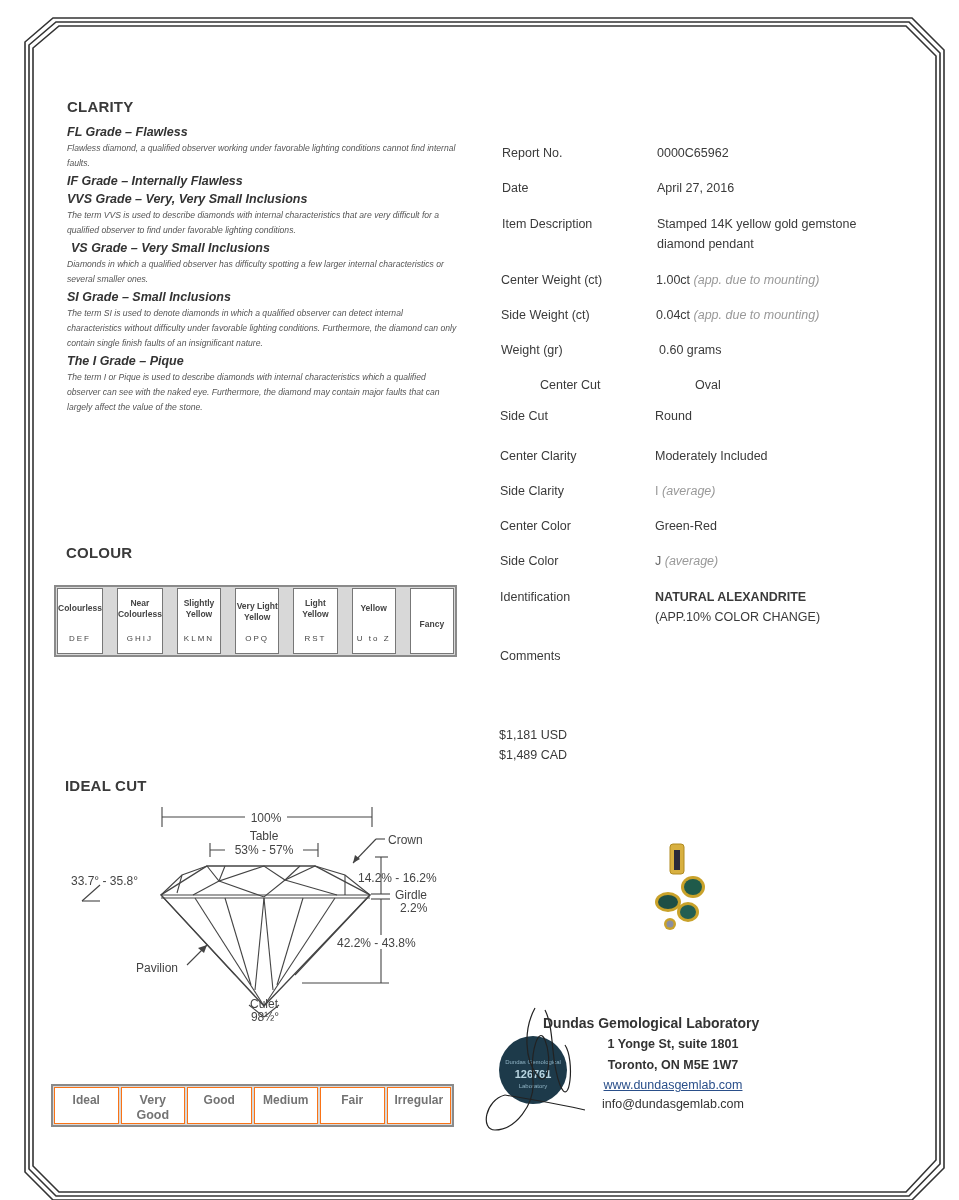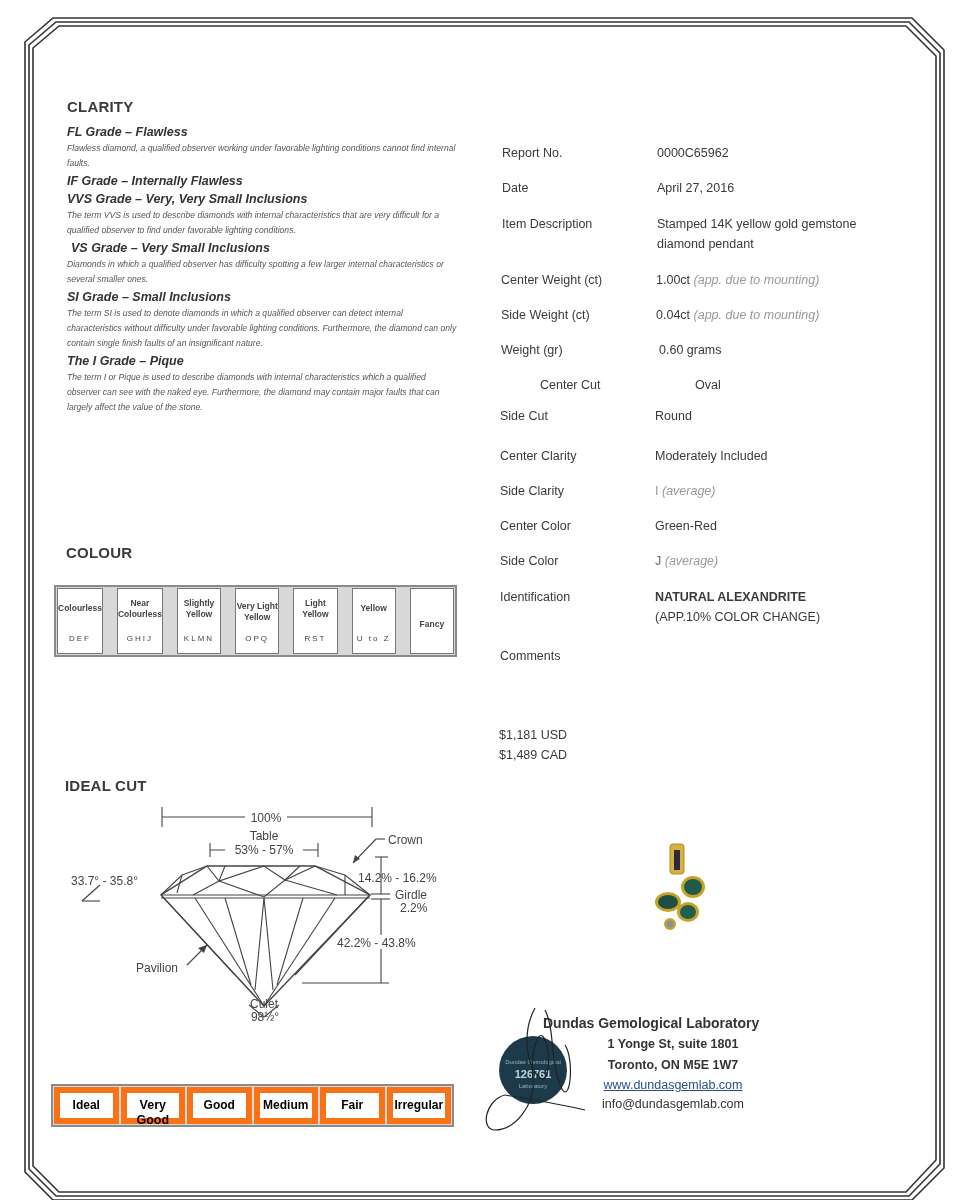--- a/index.html
+++ b/index.html
@@ -21,22 +21,22 @@
   .ccell { flex: 1; background: #fff; border: 1px solid #777; display: flex; flex-direction: column;
            align-items: center; justify-content: flex-start; font-size: 8.5px; font-weight: bold;
            color: #444; text-align: center; line-height: 11px; padding-top: 3px; position: relative; }
   .ccell .cname { height: 33px; display: flex; align-items: center; justify-content: center; }
   .ccell .cletters { font-weight: normal; letter-spacing: 2px; font-size: 8px; position: absolute; top: 44px; left: 0; right: 0; }
   .ccell.fancy { justify-content: center; padding-top: 6px; }
 
   
   .cuttable { left: 51px; top: 1084px; width: 403px; height: 43px; border: 2px solid #8a8a8a;
               box-sizing: border-box; display: flex; padding: 1px; background: #d8d8d8; gap: 2px; }
-  .cutcell { flex: 1; background: #fff; border: 6px solid #f97316; font-weight: bold; font-size: 12px;
-             color: #000000; text-align: center; padding-top: 5px; line-height: 15px; }
+  .cutcell { flex: 1; background: #fff; border: 1px solid #f97316; font-weight: bold; font-size: 12px;
+             color: #737373; text-align: center; padding-top: 5px; line-height: 15px; }
   .row { display: flex; font-size: 12.5px; color: #3a3a3a; }
   .row .lbl { width: 155px; }
   .row .val { flex: 1; line-height: 20px; }
   .row .lbl { line-height: 20px; }
   .note { font-style: italic; color: #999; }
   .bold { font-weight: bold; }
 
   .lab { left: 543px; top: 1012px; width: 260px; text-align: center; }
   .lab .name { font-size: 14px; font-weight: bold; color: #333; line-height: 22px; text-align: left; }
   .lab .addr { font-size: 12.5px; font-weight: bold; color: #333; line-height: 21px; }

